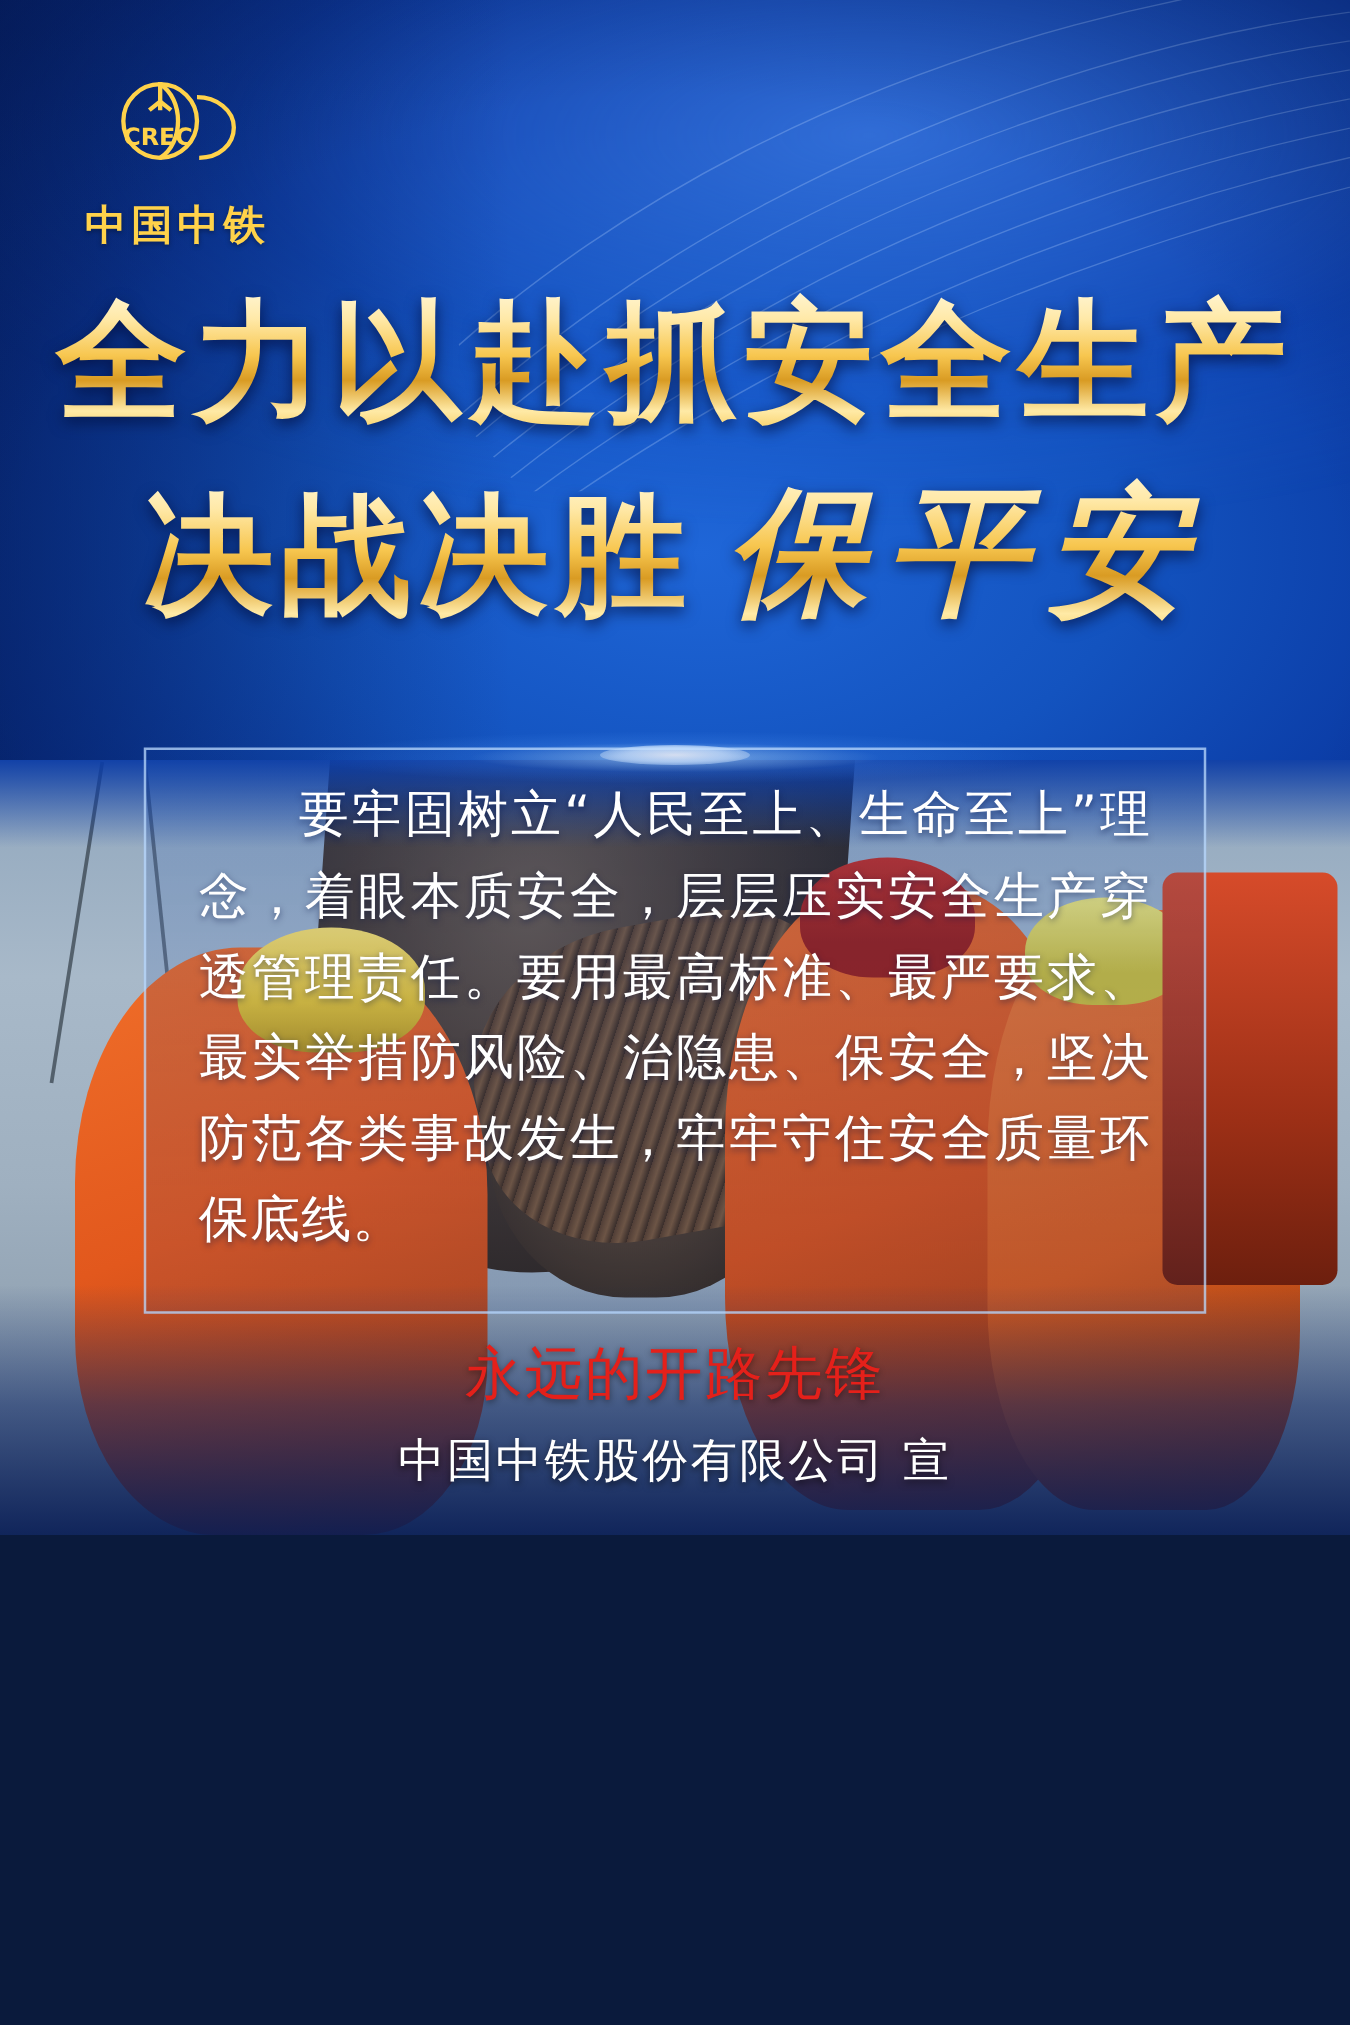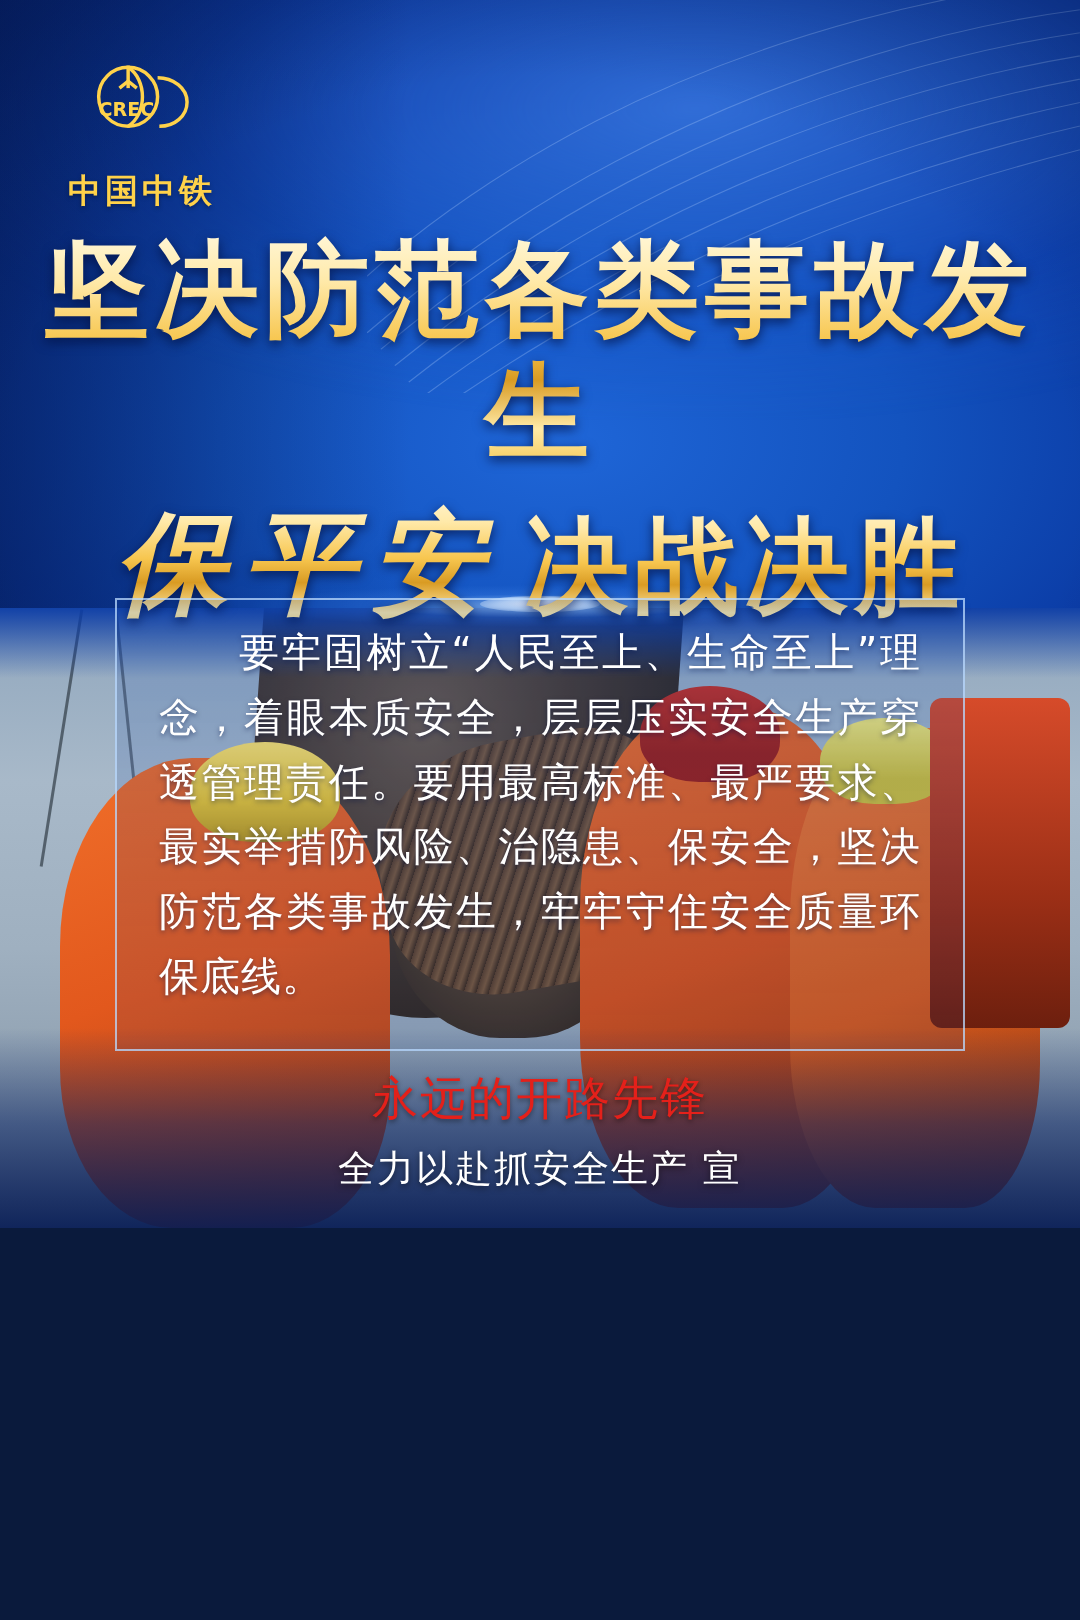--- a/index.html
+++ b/index.html
@@ -65,21 +65,21 @@
     text-align: center;
     z-index: 6;
   }
   .logo-mark {
     width: 104px;
     height: 80px;
     margin: 0 auto;
     position: relative;
   }
   .logo-cn {
-    margin-top: 27px;
+    margin-top: 16px;
     font-size: 33px;
     font-weight: bold;
     letter-spacing: 4px;
     color: #ffd24a;
     text-shadow: 0 2px 4px rgba(0,0,0,0.35);
     font-family: "DejaVu Sans", sans-serif;
     text-align: center;
   }
 
   
@@ -345,24 +345,24 @@
           <path d="M34,30 L44,22 L54,30"></path>
           <path d="M78,18 C96,18 112,30 112,46 C112,62 98,74 80,74"></path>
         </g>
         <text x="42" y="62" font-family="DejaVu Sans, sans-serif" font-size="22" font-weight="bold" fill="#ffd24a" text-anchor="middle">CREC</text>
       </svg>
     </div>
     <div class="logo-cn">中国中铁</div>
   </div>
 
   <div class="headline">
-    <div class="hl-line hl-line1">坚决防范各类事故发生</div>
+    <div class="hl-line hl-line1">全力以赴抓安全生产</div>
     <div class="hl-line2-wrap">
+      <span class="hl-line hl-line2a">决战决胜</span>
       <span class="hl-line hl-line2b">保平安</span>
-      <span class="hl-line hl-line2a">决战决胜</span>
     </div>
   </div>
 
   <div class="flare"></div>
   <div class="flare-core"></div>
 
   <div class="quote-box">
     <div class="quote-text">要牢固树立“人民至上、生命至上”理念，着眼本质安全，层层压实安全生产穿透管理责任。要用最高标准、最严要求、最实举措防风险、治隐患、保安全，坚决防范各类事故发生，牢牢守住安全质量环保底线。</div>
   </div>
 
@@ -383,16 +383,16 @@
     <div class="worker w3">
         <span class="helmet"></span>
       </div>
     <div class="pipe-right"></div>
     <div class="photo-top-fade"></div>
     <div class="photo-bottom-fade"></div>
   </div>
 
   <div class="footer">
     <div class="slogan-script">永远的开路先锋</div>
-    <div class="footer-org">全力以赴抓安全生产 宣</div>
+    <div class="footer-org">中国中铁股份有限公司 宣</div>
   </div>
 
 </div>
 
 </body></html>

